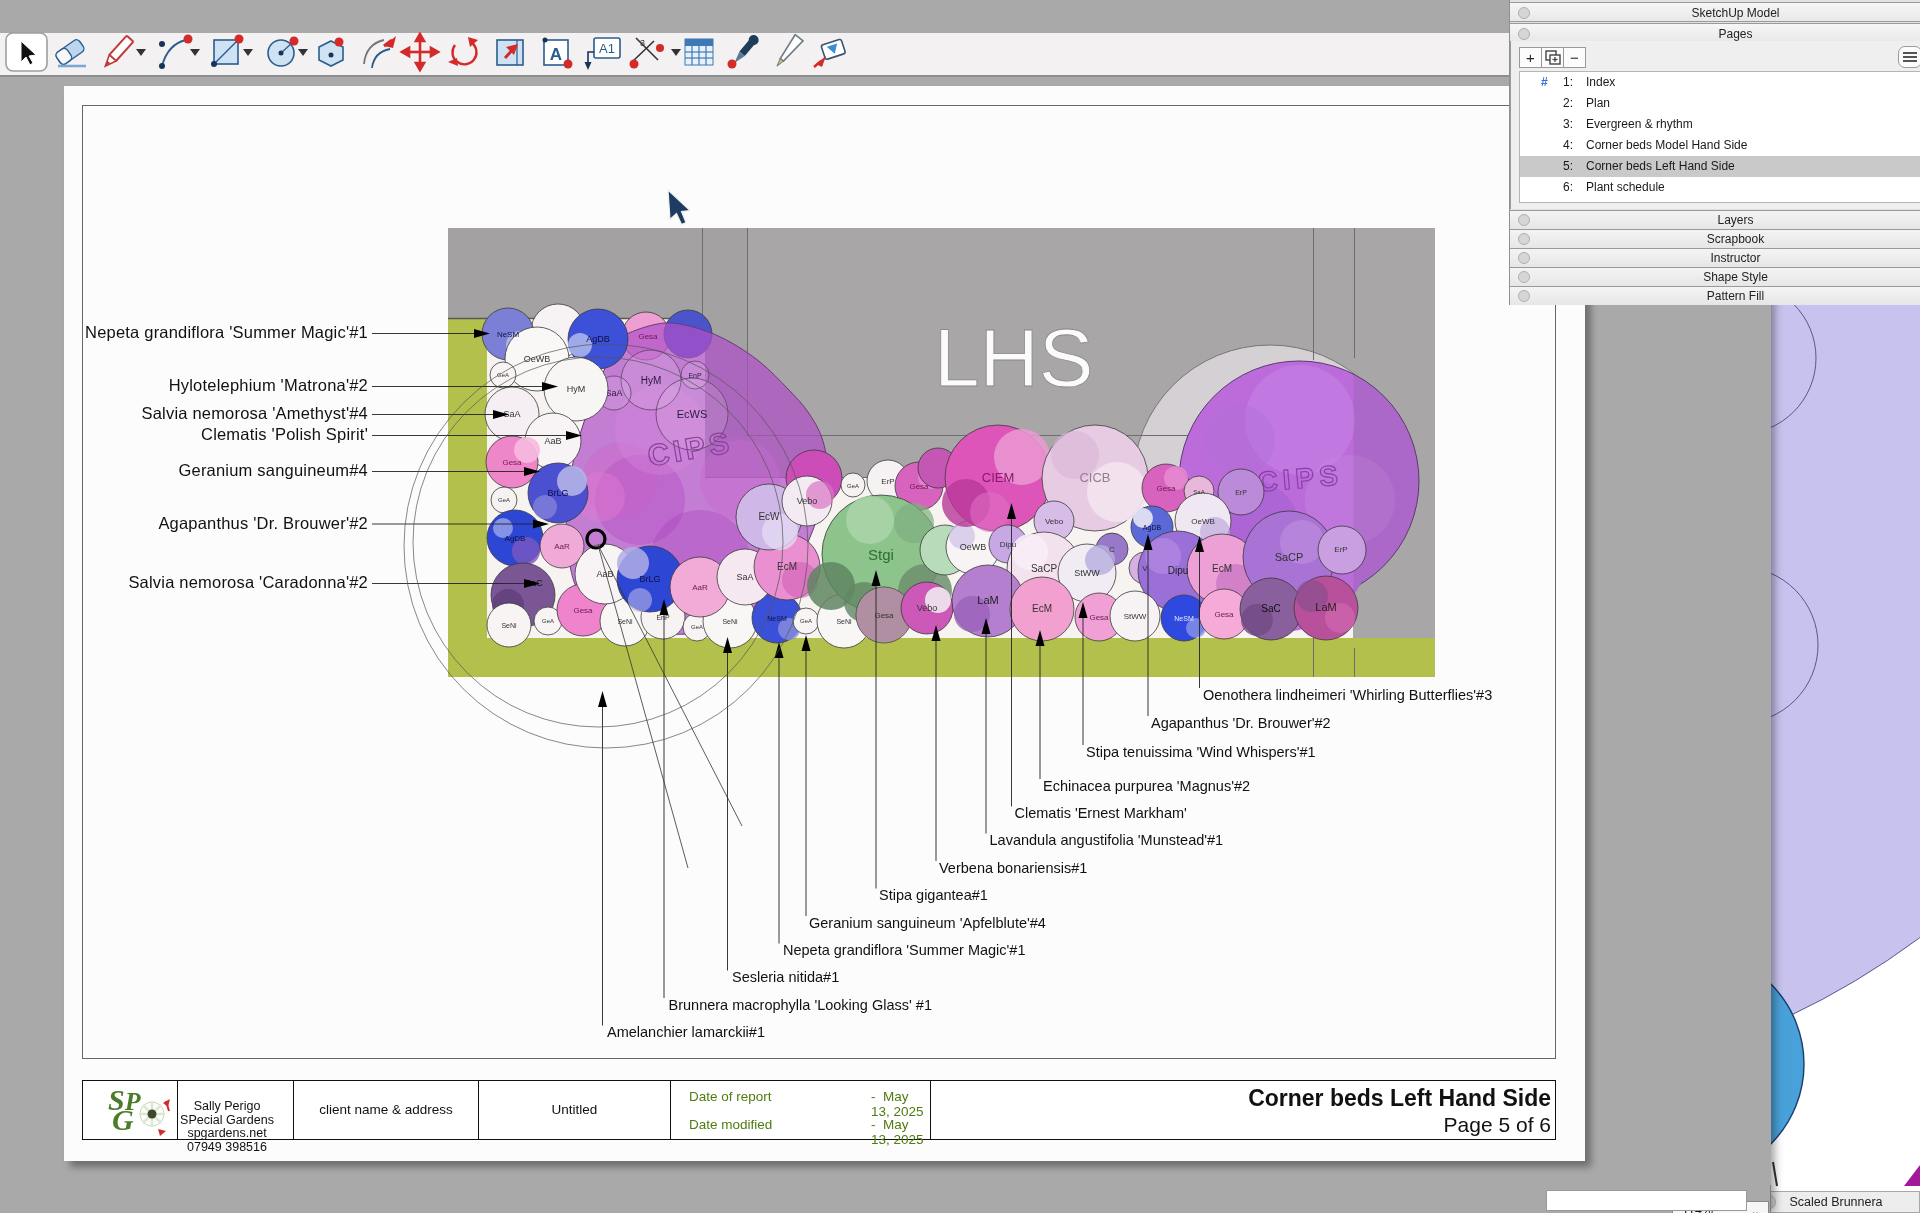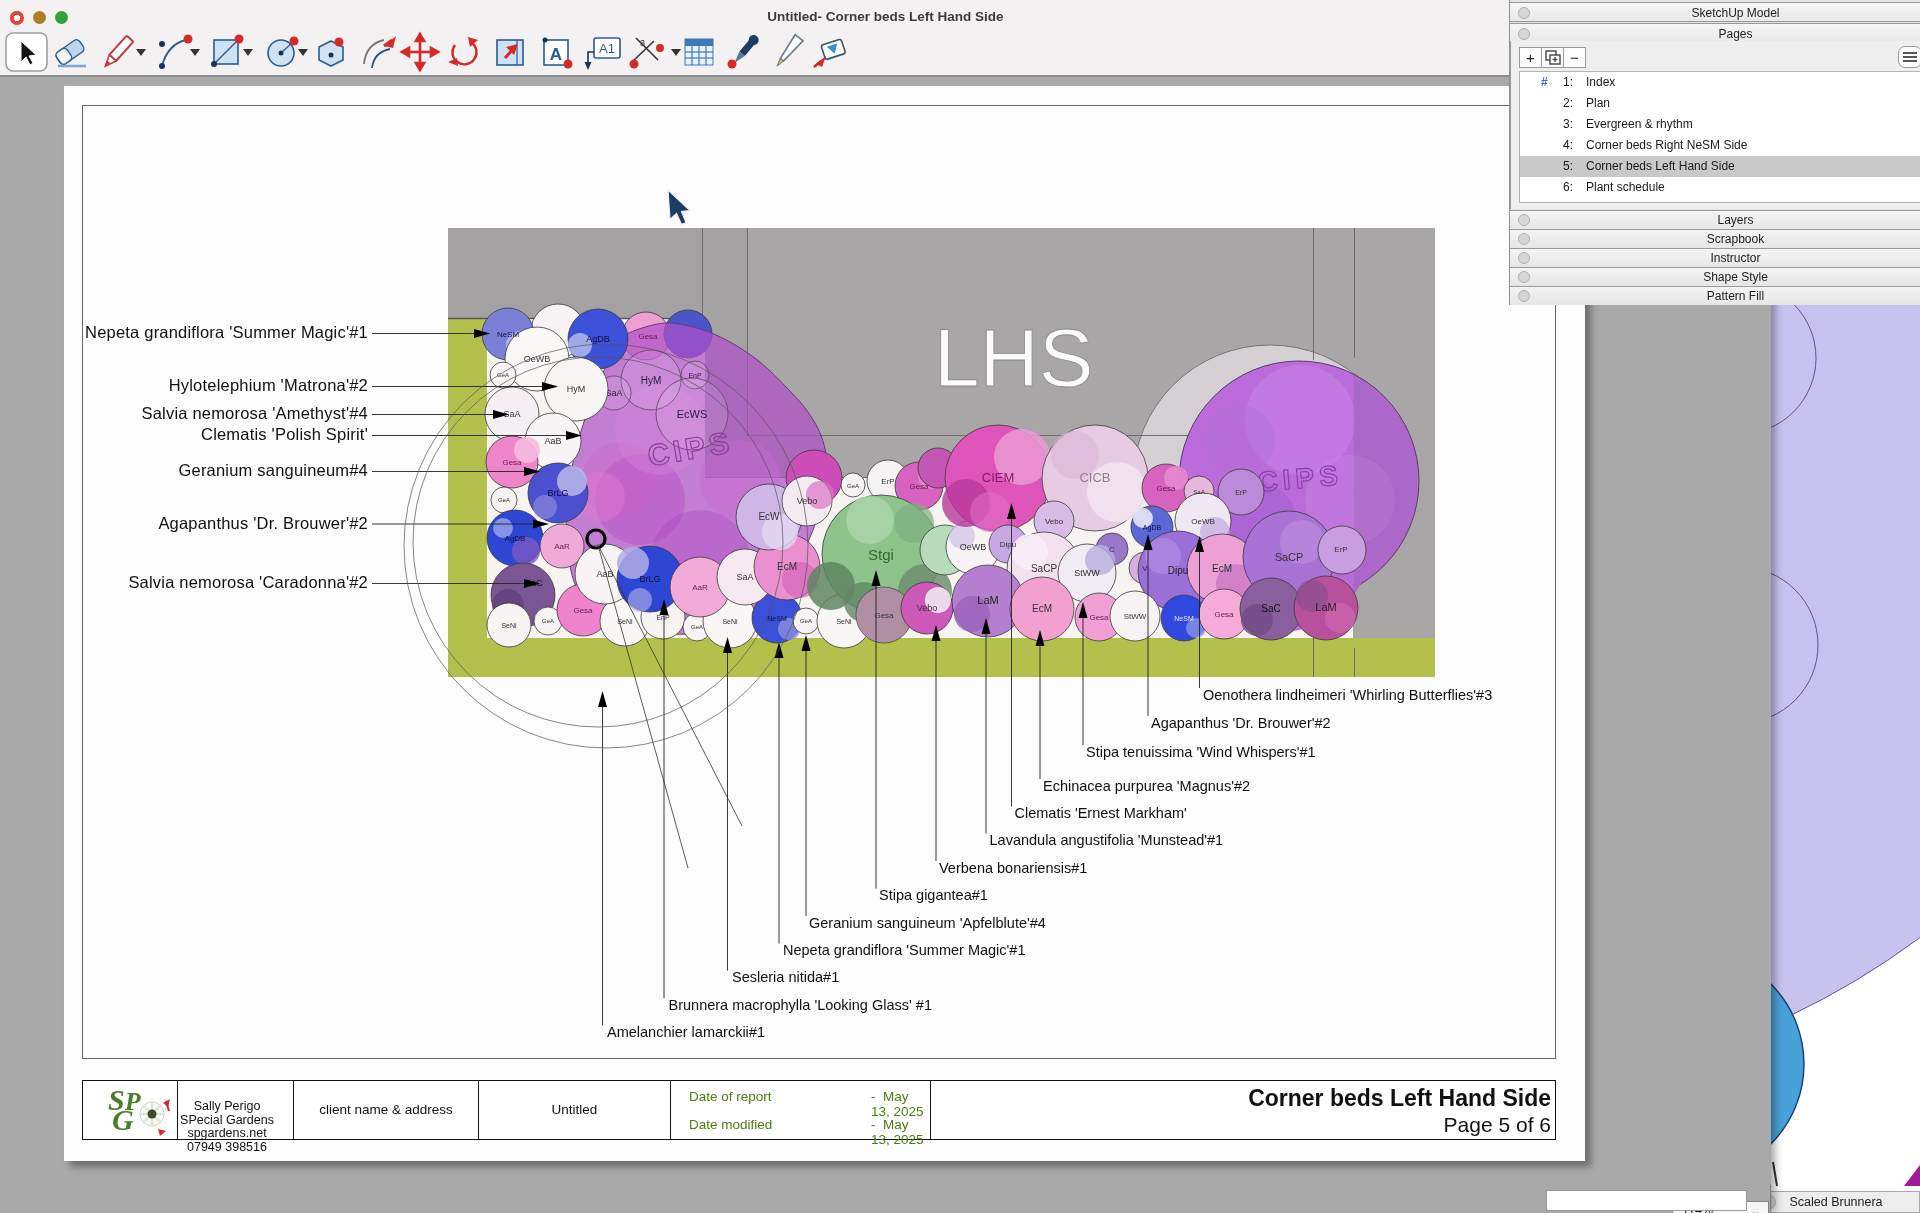--- a/index.html
+++ b/index.html
@@ -68,27 +68,20 @@
     <div style="position:absolute;left:-13px;top:1191px;width:168px;height:22px;
          background:#ededed;border:1px solid #a8a8a8;">
       <span style="position:absolute;left:9px;top:3px;width:14px;height:14px;border-radius:50%;
             background:#dcdcdc;border:1px solid #b4b4b4;"></span>
       <span style="position:absolute;left:0;width:100%;text-align:center;top:3px;
             font-size:12.5px;color:#222;">Scaled Brunnera</span>
     </div>
   </div>
 
   <div id="mainwin">
-    <div id="titlebar">
-      <span class="tl" style="left:10px;background:#e8433b;"></span>
-      <span class="tl" style="left:9.5px;top:10.5px;width:14px;height:14px;background:radial-gradient(circle,#fff 0 3px,#e8433b 3.5px);"></span>
-      <span class="tl" style="left:33px;background:#b07d28;"></span>
-      <span class="tl" style="left:55px;background:#2fa33a;"></span>
-      <div id="wtitle">Untitled- Corner beds Left Hand Side</div>
-    </div>
     <div id="toolbar"></div>
     <svg width="1509" height="77" viewBox="0 0 1509 77" style="position:absolute;left:0;top:0">
 <rect x="6" y="33" width="41" height="38" rx="7" fill="#fff" stroke="#9f9f9f" stroke-width="1.6"></rect>
 <polygon points="21,41 21,62 26,57 30,65 33,63 29,56 36,55" fill="#111" stroke="#fff" stroke-width="1"></polygon>
 <g transform="rotate(-35 70 52)">
           <rect x="56" y="45" width="28" height="14" rx="4" fill="#bcd6ee" stroke="#2a5d8f" stroke-width="1.4"></rect>
           <rect x="56" y="45" width="13" height="14" rx="4" fill="#f8f8f8" stroke="#2a5d8f" stroke-width="1.4"></rect>
         </g>
 <line x1="58" y1="66" x2="86" y2="66" stroke="#7aa7d4" stroke-width="2.5"></line>
 <g transform="rotate(42 118 52)">
@@ -551,21 +544,21 @@
 <div style="position:relative;height:21.1px;line-height:21.1px;">
             <span style="position:absolute;left:33px;width:20px;text-align:right">2:</span>
             <span style="position:absolute;left:66px">Plan</span>
           </div>
 <div style="position:relative;height:21.1px;line-height:21.1px;">
             <span style="position:absolute;left:33px;width:20px;text-align:right">3:</span>
             <span style="position:absolute;left:66px">Evergreen &amp; rhythm</span>
           </div>
 <div style="position:relative;height:21.1px;line-height:21.1px;">
             <span style="position:absolute;left:33px;width:20px;text-align:right">4:</span>
-            <span style="position:absolute;left:66px">Corner beds Right NeSM Side</span>
+            <span style="position:absolute;left:66px">Corner beds Model Hand Side</span>
           </div>
 <div style="position:relative;height:21.1px;line-height:21.1px;background:#c9c9c9;">
             <span style="position:absolute;left:33px;width:20px;text-align:right">5:</span>
             <span style="position:absolute;left:66px">Corner beds Left Hand Side</span>
           </div>
 <div style="position:relative;height:21.1px;line-height:21.1px;">
             <span style="position:absolute;left:33px;width:20px;text-align:right">6:</span>
             <span style="position:absolute;left:66px">Plant schedule</span>
           </div>
         </div>

